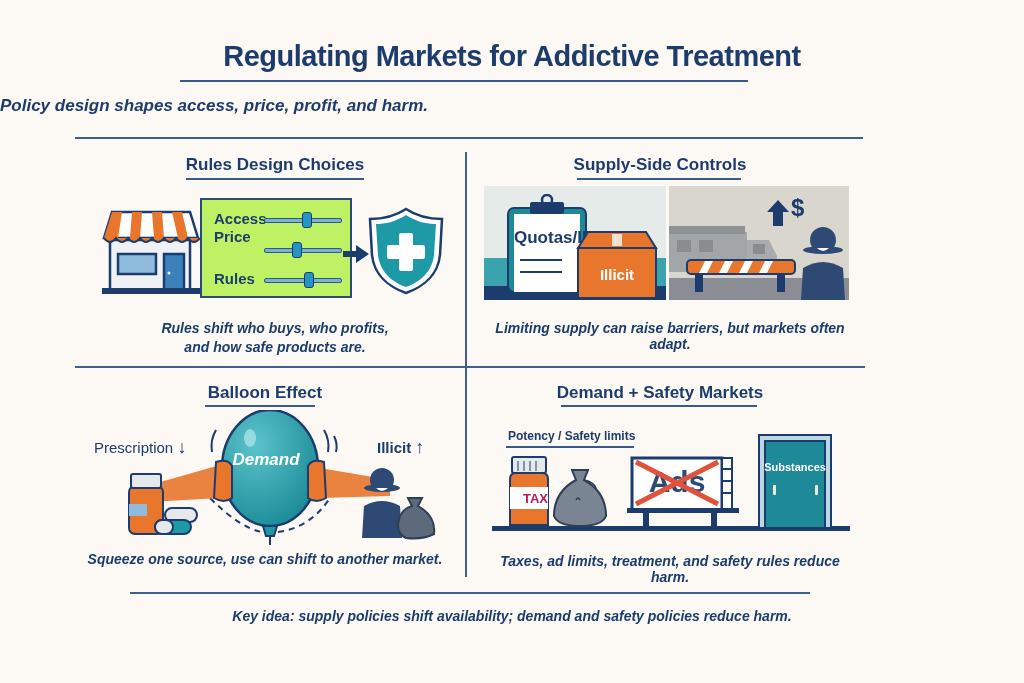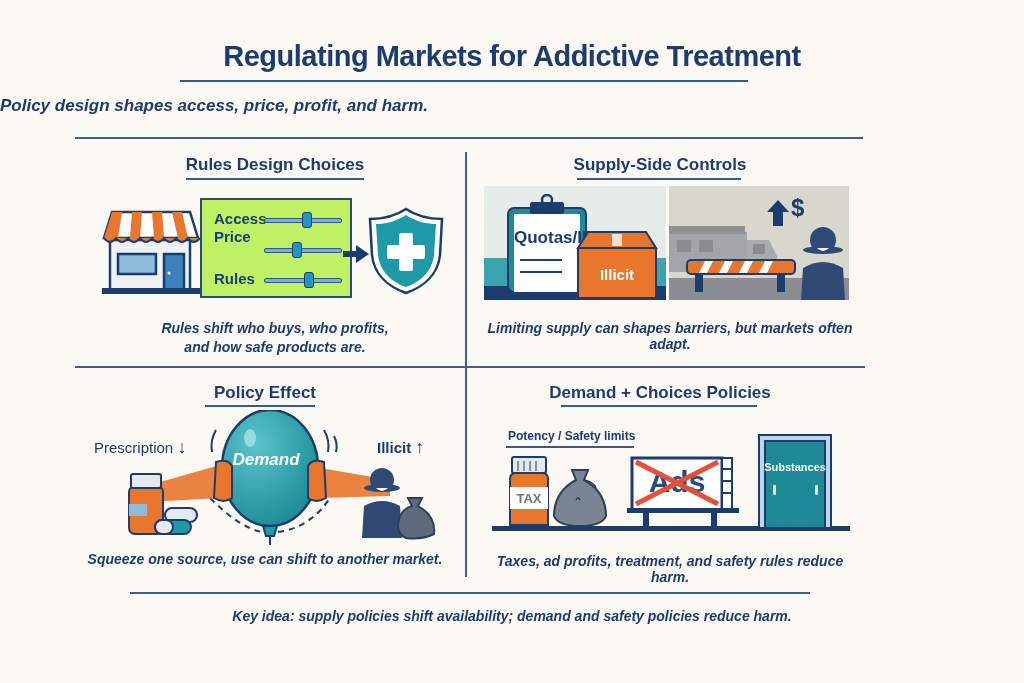--- a/index.html
+++ b/index.html
@@ -125,23 +125,23 @@
   </svg>
   <div class="abs img-label" style="left:122px; top:8px; font-size:24px;">$</div>
   <svg class="abs" style="left:128px; top:38px;" width="52" height="76" viewBox="0 0 52 76">
     <circle cx="26" cy="16" r="13" fill="#2e4a74"></circle>
     <ellipse cx="26" cy="26" rx="20" ry="4" fill="#2e4a74"></ellipse>
     <path d="M20 24 Q26 30 32 24" fill="#ffffff"></path>
     <path d="M4 76 L6 44 Q26 32 46 44 L48 76 Z" fill="#2e4a74"></path>
   </svg>
 </div>
 
-<div class="abs caption" style="left:480px; top:320px; width:380px;">Limiting supply can shapes barriers, but markets often adapt.</div>
-
-<div class="abs sect-title" style="left:80px; top:383px; width:370px;">Policy Effect</div>
+<div class="abs caption" style="left:480px; top:320px; width:380px;">Limiting supply can raise barriers, but markets often adapt.</div>
+
+<div class="abs sect-title" style="left:80px; top:383px; width:370px;">Balloon Effect</div>
 <div class="abs sect-underline" style="left:205px; top:405px; width:110px;"></div>
 
 <div class="abs" style="left:94px; top:437px; font-size:15px; font-weight:normal;">
   <span>Prescription</span>
   <span style="font-size:18px;">↓</span>
 </div>
 <div class="abs" style="left:350px; top:437px; font-size:15px; font-weight:bold;margin-left:27px;">
   <span>Illicit</span>
   <span style="font-size:18px;">↑</span>
 </div>
@@ -186,38 +186,38 @@
 <svg class="abs" style="left:360px; top:462px;" width="80" height="78" viewBox="0 0 80 78">
   <circle cx="22" cy="18" r="12" fill="#2e4a74"></circle>
   <ellipse cx="22" cy="26" rx="18" ry="4" fill="#2e4a74"></ellipse>
   <path d="M16 26 Q22 32 28 26" fill="#ffffff"></path>
   <path d="M2 76 L4 44 Q22 34 40 44 L42 76 Z" fill="#2e4a74"></path>
   <path d="M48 36 L62 36 L58 44 Q76 54 74 72 Q62 78 46 76 Q34 70 40 54 Q44 46 52 44 Z" fill="#5c6a7c" stroke="#2e3e56" stroke-width="2"></path>
 </svg>
 
 <div class="abs caption" style="left:80px; top:551px; width:370px;">Squeeze one source, use can shift to another market.</div>
 
-<div class="abs sect-title" style="left:480px; top:383px; width:360px;">Demand + Choices Policies</div>
+<div class="abs sect-title" style="left:480px; top:383px; width:360px;">Demand + Safety Markets</div>
 <div class="abs sect-underline" style="left:561px; top:405px; width:196px;"></div>
 
 <div class="abs" style="left:508px; top:429px; font-size:12px; font-weight:bold;">Potency / Safety limits</div>
 <div class="abs sect-underline" style="left:506px; top:446px; width:128px; height:1.5px;"></div>
 
 <div class="abs" style="left:492px; top:526px; width:358px; height:5px; background:#1d3c6e;"></div>
 
 <svg class="abs" style="left:506px; top:455px;" width="48" height="72" viewBox="0 0 48 72">
   <rect x="6" y="2" width="34" height="16" rx="2" fill="#e6e9ec" stroke="#1d3c6e" stroke-width="2"></rect>
   <line x1="12" y1="6" x2="12" y2="16" stroke="#1d3c6e" stroke-width="1"></line>
   <line x1="18" y1="6" x2="18" y2="16" stroke="#1d3c6e" stroke-width="1"></line>
   <line x1="24" y1="6" x2="24" y2="16" stroke="#1d3c6e" stroke-width="1"></line>
   <line x1="30" y1="6" x2="30" y2="16" stroke="#1d3c6e" stroke-width="1"></line>
   <path d="M4 24 Q4 18 10 18 L36 18 Q42 18 42 24 L42 70 L4 70 Z" fill="#e8762c" stroke="#1d3c6e" stroke-width="2"></path>
   <rect x="4" y="32" width="38" height="22" fill="#ffffff"></rect>
 </svg>
-<div class="abs" style="left:510px; top:491px; width:38px; text-align:center; font-weight:bold; font-size:13px; color:#737373;">TAX</div>
+<div class="abs" style="left:510px; top:491px; width:38px; text-align:right; font-weight:bold; font-size:13px; color:#be185d;">TAX</div>
 
 <svg class="abs" style="left:550px; top:466px;" width="60" height="62" viewBox="0 0 60 62">
   <path d="M22 4 L38 4 L34 14 Q56 26 56 50 Q52 60 30 60 Q8 60 4 50 Q4 26 26 14 Z" fill="#7a8593" stroke="#2e3e56" stroke-width="2"></path>
   <path d="M34 14 Q44 16 46 22" fill="none" stroke="#2e3e56" stroke-width="1.5"></path>
   <path d="M26 34 Q28 30 30 34" fill="none" stroke="#2e3e56" stroke-width="1.5"></path>
 </svg>
 
 <svg class="abs" style="left:627px; top:455px;" width="112" height="74" viewBox="0 0 112 74">
   <rect x="5" y="3" width="90" height="52" fill="#ffffff" stroke="#1d3c6e" stroke-width="3"></rect>
   <rect x="95" y="3" width="10" height="52" fill="#ffffff" stroke="#1d3c6e" stroke-width="2"></rect>
@@ -235,15 +235,15 @@
 </svg>
 
 <svg class="abs" style="left:757px; top:433px;" width="76" height="95" viewBox="0 0 76 95">
   <rect x="2" y="2" width="72" height="93" fill="#bcd8e4" stroke="#1d3c6e" stroke-width="2"></rect>
   <rect x="8" y="8" width="60" height="87" fill="#1e8a98" stroke="#1d3c6e" stroke-width="2"></rect>
   <rect x="16" y="52" width="3" height="10" rx="1" fill="#f3e7d8"></rect>
   <rect x="58" y="52" width="3" height="10" rx="1" fill="#f3e7d8"></rect>
 </svg>
 <div class="abs" style="left:763px; top:461px; width:64px; text-align:center; font-weight:bold; font-size:11px; color:#ffffff;">Substances</div>
 
-<div class="abs caption" style="left:480px; top:553px; width:380px;">Taxes, ad profits, treatment, and safety rules reduce harm.</div>
+<div class="abs caption" style="left:480px; top:553px; width:380px;">Taxes, ad limits, treatment, and safety rules reduce harm.</div>
 
 <div class="abs footer">Key idea: supply policies shift availability; demand and safety policies reduce harm.</div>
 
 </body></html>

